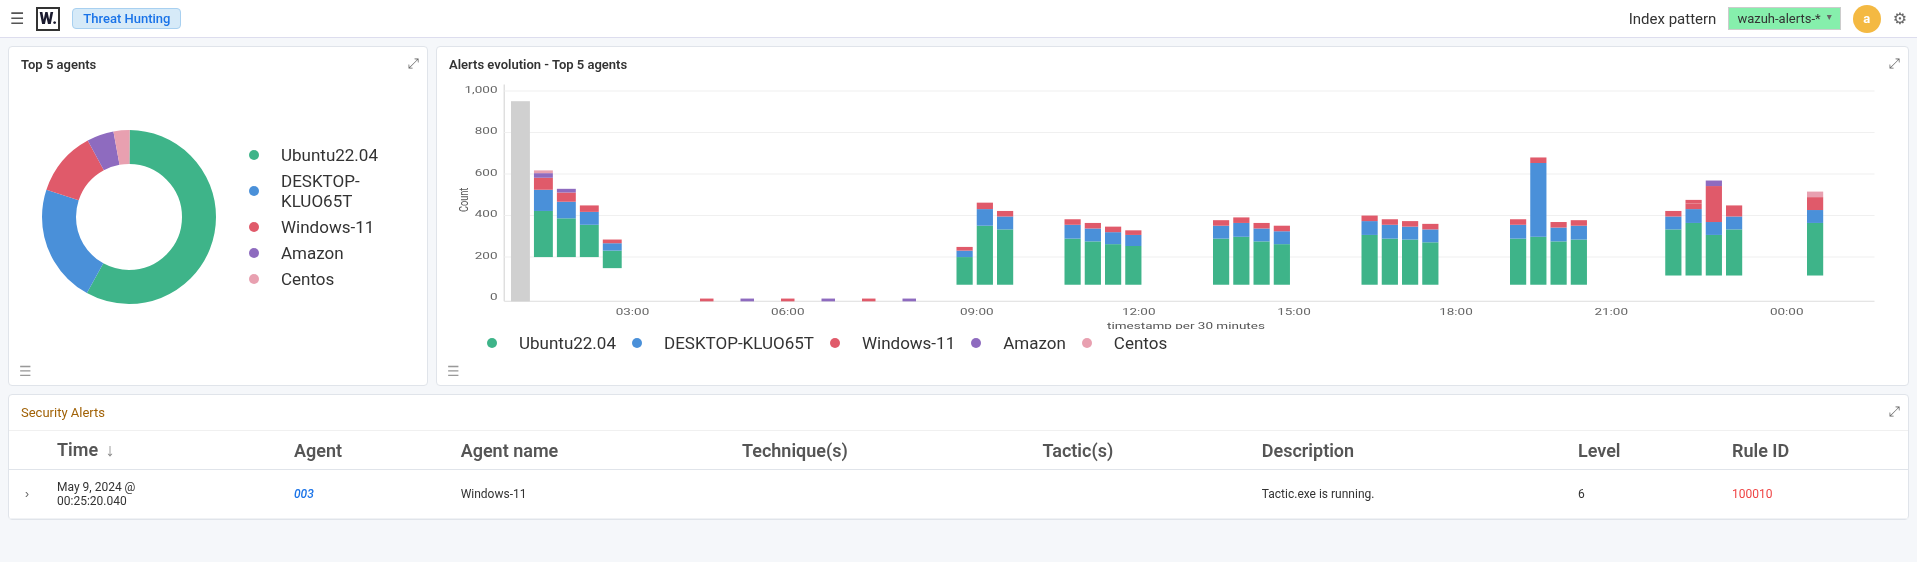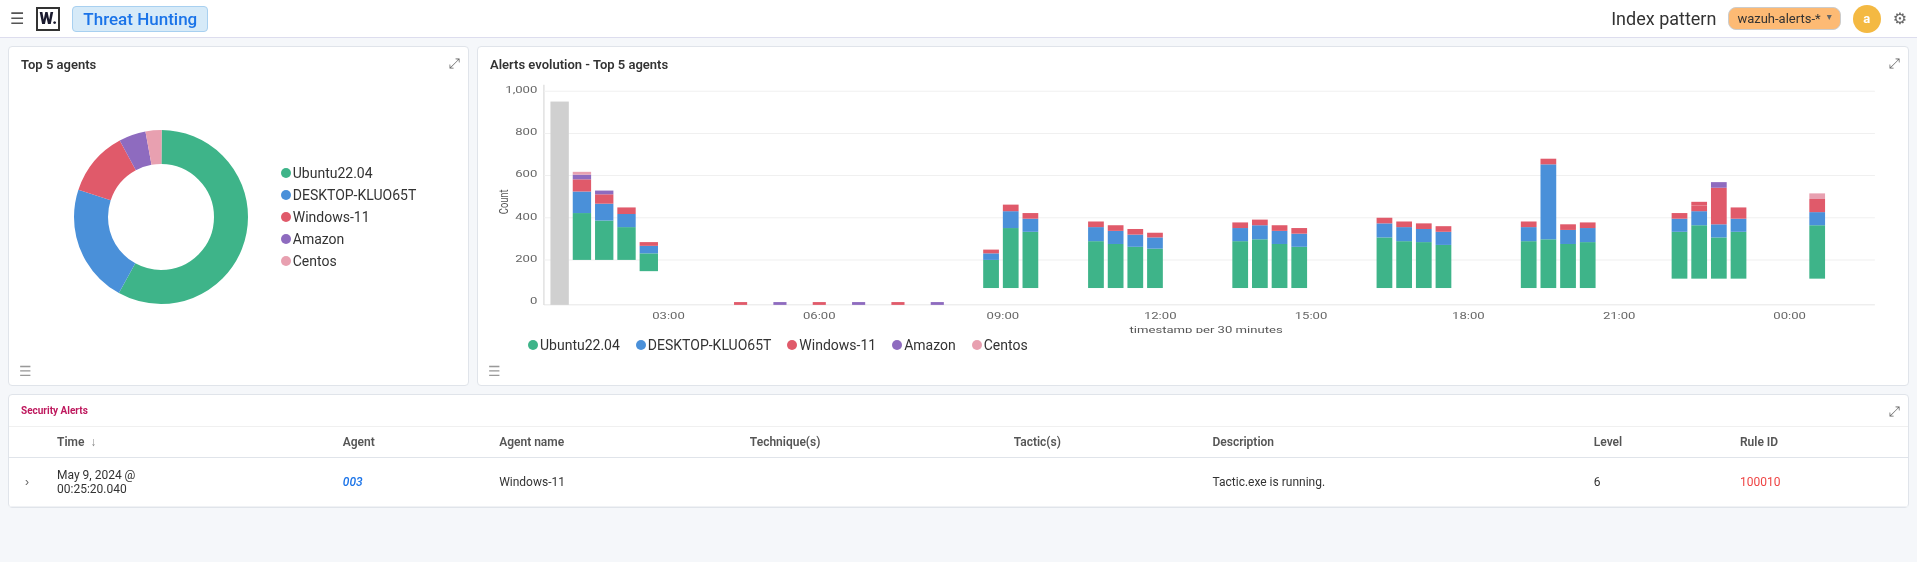--- a/index.html
+++ b/index.html
@@ -5,26 +5,26 @@
     * { box-sizing: border-box; margin: 0; padding: 0; }
     body { font-family: -apple-system, BlinkMacSystemFont, 'Segoe UI', Roboto, sans-serif; background: #f5f7fa; color: #333; font-size: 12px; }
 
     
     .top-nav {
       display: flex; align-items: center; background: #fff; border-bottom: 1px solid #dde; height: 38px; padding: 0 10px; gap: 12px;
     }
     .nav-hamburger { font-size: 16px; cursor: pointer; color: #555; }
     .nav-logo { font-weight: 900; font-size: 16px; color: #1a1a2e; background: #fff; border: 2px solid #333; width: 24px; height: 24px; display: flex; align-items: center; justify-content: center; }
     .nav-title-pill {
-      background: #d6eaf8; color: #1a73e8; border: 1px solid #a8d0f0; border-radius: 4px; padding: 2px 10px; font-size: 17px; font-weight: 500;
+      background: #d6eaf8; color: #1a73e8; border: 1px solid #a8d0f0; border-radius: 4px; padding: 2px 10px; font-size: 13px; font-weight: 500;
     }
     .nav-right { margin-left: auto; display: flex; align-items: center; gap: 12px; }
-    .index-pattern-label { font-size: 18px; color: #333; }
+    .index-pattern-label { font-size: 15px; color: #333; }
     .index-pattern-select {
-      display: flex; align-items: flex-start; border: 1px solid #ccc; border-radius: 8px; padding: 3px 8px; font-size: 13px; background: #fdba74; cursor: pointer; gap: 6px; color: #333;
+      display: flex; align-items: flex-start; border: 1px solid #ccc; border-radius: 0; padding: 3px 8px; font-size: 13px; background: #86efac; cursor: pointer; gap: 6px; color: #333;
     }
     .index-pattern-select .chevron { font-size: 10px; color: #666; }
     .user-avatar {
       width: 28px; height: 28px; border-radius: 50%; background: #f4b942; display: flex; align-items: center; justify-content: center; font-weight: bold; font-size: 13px; color: #fff; cursor: pointer;
     }
     .settings-icon { color: #666; font-size: 16px; cursor: pointer; }
 
     
     .main-content { padding: 8px; display: flex; flex-direction: column; gap: 8px; }
 
@@ -34,40 +34,40 @@
     
     .panel {
       background: #fff; border: 1px solid #e0e4ea; border-radius: 4px; position: relative; display: flex; flex-direction: column;
     }
     .panel-expand-btn {
       position: absolute; top: 8px; right: 8px; cursor: pointer; color: #666; font-size: 14px; background: none; border: none;
     }
     .panel-title { font-size: 13px; font-weight: 600; padding: 10px 12px 4px 12px; color: #333; }
 
     
-    .left-panel { width: 461px; flex-shrink: 0; }
+    .left-panel { width: 420px; flex-shrink: 0; }
     .donut-area { display: flex; align-items: center; justify-content: center; flex: 1; padding: 10px 20px; gap: 20px; }
     .donut-svg-wrap { width: 200px; height: 200px; flex-shrink: 0; }
     .legend { display: flex; flex-direction: column; gap: 6px; }
-    .legend-item { display: flex; align-items: center; gap: 2px; font-size: 14px; }
+    .legend-item { display: flex; align-items: center; gap: 22px; font-size: 17px; }
     .legend-dot { width: 10px; height: 10px; border-radius: 50%; flex-shrink: 0; }
     .panel-bottom-icon { padding: 6px 10px; color: #999; font-size: 14px; }
 
     
     .right-panel { flex: 1; justify-content: center; }
     .bar-chart-area { flex: 1; padding: 4px 20px 0 20px; position: relative; overflow: hidden; }
     .chart-svg { width: 100%; height: 100%; }
 
     
     .bottom-panel { background: #fff; border: 1px solid #e0e4ea; border-radius: 4px; position: relative; }
-    .bottom-panel-title { font-size: 10px; font-weight: 700; padding: 10px 12px; color: #be185d; border-bottom: 1px solid #f0f0f0; }
+    .bottom-panel-title { font-size: 13px; font-weight: 400; padding: 10px 12px; color: #a16207; border-bottom: 1px solid #f0f0f0; }
     .table-wrap { width: 100%; }
     table { width: 100%; border-collapse: collapse; }
     thead th {
-      text-align: left; padding: 8px 12px; font-size: 12px; font-weight: 600; color: #555; border-bottom: 1px solid #e0e4ea; background: #fff; cursor: pointer;
+      text-align: left; padding: 8px 12px; font-size: 18px; font-weight: 600; color: #555; border-bottom: 1px solid #e0e4ea; background: #fff; cursor: pointer;
     }
     thead th .sort-arrow { margin-left: 3px; color: #888; }
     tbody td { padding: 10px 12px; font-size: 12px; color: #333; border-bottom: 1px solid #f0f2f5; vertical-align: middle; }
     .agent-link { color: #1a73e8; text-decoration: none; font-weight: 500; font-style: italic; }
     .rule-id-link { color: #ef4444; text-decoration: none; }
     .row-expand-btn { background: none; border: none; cursor: pointer; color: #666; font-size: 12px; padding: 0 4px; }
   </style>
 </head>
 <body>
 

